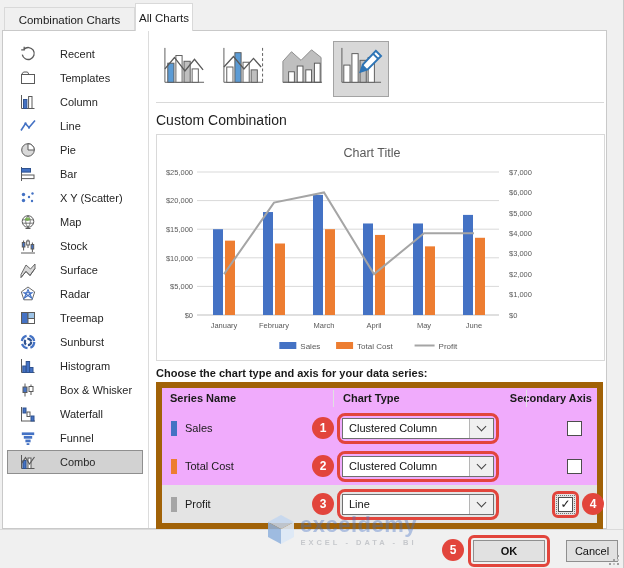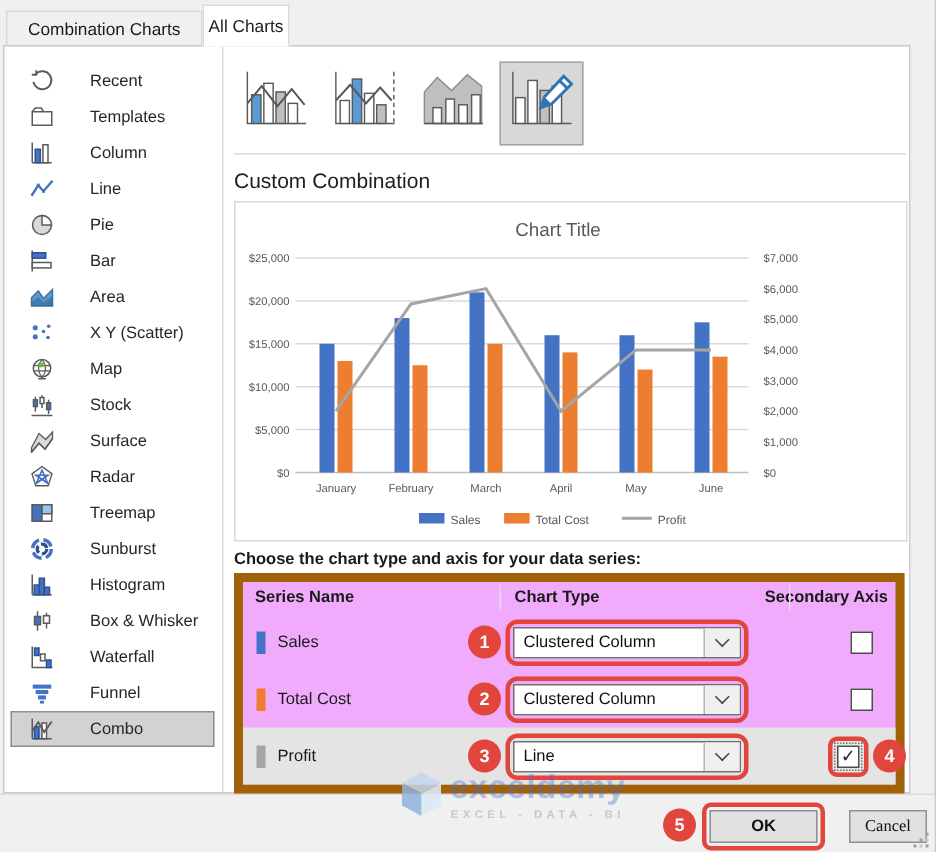--- a/index.html
+++ b/index.html
@@ -59,21 +59,21 @@
   .chev{width:6px;height:6px;border-right:1.5px solid #444;border-bottom:1.5px solid #444;transform:rotate(45deg);margin-top:-3px;}
   .checkbox{width:15px;height:15px;border:1.5px solid #4d4d4d;background:#fff;box-sizing:border-box;display:flex;align-items:center;justify-content:center;font-size:12px;color:#222;}
   .checkbox.checked{outline:1px dotted #777;outline-offset:1px;}
   .annot-cb{border:3px solid #e2453c;border-radius:6px;padding:3px;display:inline-flex;}
 
   
   .footer{position:absolute;left:0;top:529px;width:100%;height:39px;background:#f0f0f0;border-top:1px solid #dadada;}
   .btn{position:absolute;height:22px;background:#e1e1e1;border:1px solid #8f8f8f;font-size:11px;color:#111;display:flex;align-items:center;justify-content:center;box-sizing:border-box;font-family:"Liberation Sans",sans-serif;}
   .ok-annot{position:absolute;left:468px;top:5px;border:3px solid #e2453c;border-radius:6px;padding:2px;}
   .ok-btn{position:relative;width:72px;font-weight:bold;}
-  .cancel-btn{left:566px;top:10px;width:52px;font-family:Liberation Serif, serif;}
+  .cancel-btn{left:566px;top:10px;width:52px;}
   .badge5{position:absolute;left:442px;top:9px;}
   .grip{position:absolute;right:4px;bottom:4px;width:2px;height:2px;background:#9e9e9e;box-shadow:-4px 0 0 #c4c4c4,0 -4px 0 #c4c4c4,-8px 0 0 #9e9e9e,-4px -4px 0 #9e9e9e,0 -8px 0 #9e9e9e;}
 
   
   .watermark{position:absolute;left:266px;top:513px;display:flex;align-items:flex-start;gap:4px;z-index:2;pointer-events:none;}
   .wm-text{display:flex;flex-direction:column;align-items:center;}
   .wm-brand{font-size:22px;font-weight:700;color:rgba(68,114,196,0.38);letter-spacing:.5px;line-height:24px;}
   .wm-tag{font-size:7.5px;letter-spacing:3px;color:#c6c8cc;font-weight:700;margin-top:1px;}
 </style>
 </head>
@@ -137,29 +137,20 @@
         </div>
         <div class="sb-item">
           <span class="sb-icon">
             <svg viewBox="0 0 16 16">
               <path d="M1.5 1 v14" stroke="#5a5a5a"></path>
               <rect x="1.5" y="2.5" width="9" height="3.6" fill="#4472C4" stroke="#2f528f"></rect>
               <rect x="1.5" y="9" width="12.5" height="3.6" fill="#fff" stroke="#5a5a5a"></rect>
             </svg>
           </span>
           <span>Bar</span>
-        </div>
-        <div class="sb-item">
-          <span class="sb-icon">
-            <svg viewBox="0 0 16 16">
-              <path d="M1 14 V8.5 L5.5 4 L9 9 L15 3 V14 Z" fill="#5B9BD5" stroke="#41719c"></path>
-              <path d="M1 14 V11.5 L5.5 8 L9 11.5 L15 7.5 V14 Z" fill="#2e5f8a" opacity=".55"></path>
-            </svg>
-          </span>
-          <span>Area</span>
         </div>
         <div class="sb-item">
           <span class="sb-icon">
             <svg viewBox="0 0 16 16">
               <g fill="#4472C4">
                 <circle cx="3.5" cy="10.5" r="1.7"></circle>
                 <circle cx="3.5" cy="4.5" r="1.7"></circle>
                 <circle cx="9" cy="7" r="1.2"></circle>
                 <circle cx="12.5" cy="3.5" r="1.2"></circle>
                 <circle cx="12" cy="11" r="1.2"></circle>

